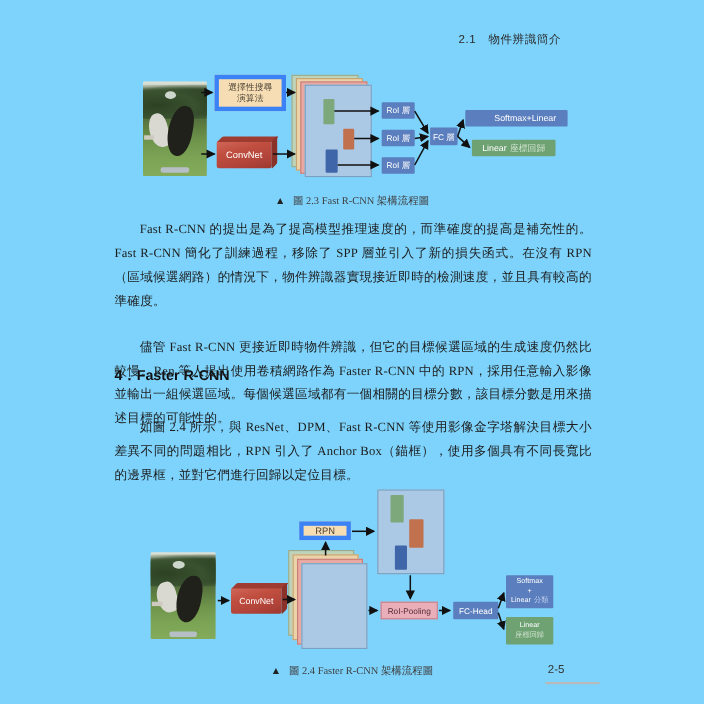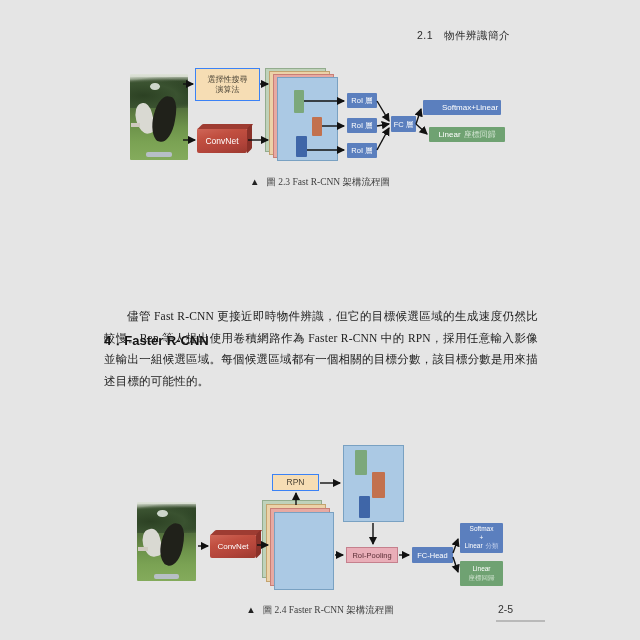--- a/index.html
+++ b/index.html
@@ -1,25 +1,25 @@
 <!DOCTYPE html>
 <html><head>
 <meta charset="utf-8">
 <style>
   html,body{margin:0;padding:0;background:#fff;}
-  .page{position:relative;width:640px;height:640px;background:#e5e5e5;overflow:hidden;
+  .page{position:relative;width:640px;height:640px;background:#7dd3fc;overflow:hidden;
         font-family:"Liberation Serif","DejaVu Serif",serif;color:#1c1c1c;}
   .header{position:absolute;top:29px;left:0;width:510px;text-align:right;
           font-size:10.5px;color:#2b2b2b;font-family:"Liberation Sans",sans-serif;letter-spacing:0.5px;}
   
   .dbox{position:absolute;box-sizing:border-box;display:flex;flex-direction:column;
         align-items:center;justify-content:center;text-align:center;line-height:1.2;
         font-family:"Liberation Sans",sans-serif;white-space:nowrap;overflow:hidden;}
   .blue{background:#5b7fbe;color:#ffffff;border-radius:1px;}
-  .tan{background:#f6ddb4;border:1px solid #3b82f6;color:#4a4335;}
+  .tan{background:#f6ddb4;border:4px solid #3b82f6;color:#4a4335;}
   .greenb{background:#6fa272;color:#ffffff;border-radius:1px;}
   .pinkb{background:#e9aeb8;border:1px solid #c5808d;color:#5a2d35;}
   .zh-lb{color:#c6d3ee;margin-left:3px;margin-top:39px;}
   .zh-lg{color:#cfe2cf;}
   
   .sheet{position:absolute;box-sizing:border-box;border:1px solid;}
   .sh-green{background:#bfd2ba;border-color:#93ac8e;}
   .sh-tan{background:#ecd2a8;border-color:#c3a36f;}
   .sh-pink{background:#e7a9a2;border-color:#c97f76;}
   .sh-blue{background:#abc9e4;border-color:#79a1c2;}
@@ -99,21 +99,21 @@
     <span>RoI 層</span>
   </div>
   <div class="dbox blue" style="left:347px;top:143px;width:30px;height:15px;font-size:7.5px;">
     <span>RoI 層</span>
   </div>
 
   <div class="dbox blue" style="left:391px;top:116px;width:25px;height:16px;font-size:7.5px;">
     <span>FC 層</span>
   </div>
 
-  <div class="dbox blue" style="left:423px;top:100px;width:78px;height:15px;font-size:8px;flex-direction:row;padding-left:35px;">
+  <div class="dbox blue" style="left:423px;top:100px;width:93px;height:15px;font-size:8px;flex-direction:row;padding-left:35px;">
     <span>Softmax+Linear</span>
     <span class="zh-lb">分類</span>
   </div>
   <div class="dbox greenb" style="left:429px;top:127px;width:76px;height:15px;font-size:8px;flex-direction:row;">
     <span>Linear</span>
     <span class="zh-lg" style="margin-left:3px;">座標回歸</span>
   </div>
 
   <svg class="arrows" style="left:120px;top:60px;" width="410" height="115">
     <defs>
@@ -132,25 +132,27 @@
     <line x1="257" y1="66" x2="269" y2="64" stroke="#111" stroke-width="1.4" marker-end="url(#ah1)"></line>
     <line x1="257" y1="90" x2="269" y2="68" stroke="#111" stroke-width="1.4" marker-end="url(#ah1)"></line>
     <line x1="296" y1="64" x2="301" y2="49" stroke="#111" stroke-width="1.4" marker-end="url(#ah1)"></line>
     <line x1="296" y1="64" x2="307" y2="74" stroke="#111" stroke-width="1.4" marker-end="url(#ah1)"></line>
   </svg>
 
   <div class="caption" style="top:176px;">
     <span class="mark">▲</span><span>圖 2.3  Fast R-CNN 架構流程圖</span>
   </div>
 
+  <div class="para" style="top:199px;">Fast R-CNN 的提出是為了提高模型推理速度的，而準確度的提高是補充性的。Fast R-CNN 簡化了訓練過程，移除了 SPP 層並引入了新的損失函式。在沒有 RPN（區域候選網路）的情況下，物件辨識器實現接近即時的檢測速度，並且具有較高的準確度。</div>
 
   <div class="h4" style="top:287px;margin-top:45px;">4．Faster R-CNN</div>
 
   <div class="para" style="top:306px;">儘管 Fast R-CNN 更接近即時物件辨識，但它的目標候選區域的生成速度仍然比較慢。Ren 等人提出使用卷積網路作為 Faster R-CNN 中的 RPN，採用任意輸入影像並輸出一組候選區域。每個候選區域都有一個相關的目標分數，該目標分數是用來描述目標的可能性的。</div>
 
+  <div class="para" style="top:379px;">如圖 2.4 所示，與 ResNet、DPM、Fast R-CNN 等使用影像金字塔解決目標大小差異不同的問題相比，RPN 引入了 Anchor Box（錨框），使用多個具有不同長寬比的邊界框，並對它們進行回歸以定位目標。</div>
 
   <div class="photo" style="left:137px;top:502px;width:59px;height:79px;">
     <div class="canopy"></div>
     <div class="skygap"></div>
     <div class="horse-white"></div>
     <div class="horse-dark"></div>
     <div class="fence"></div>
     <div class="plaque"></div>
   </div>
 

